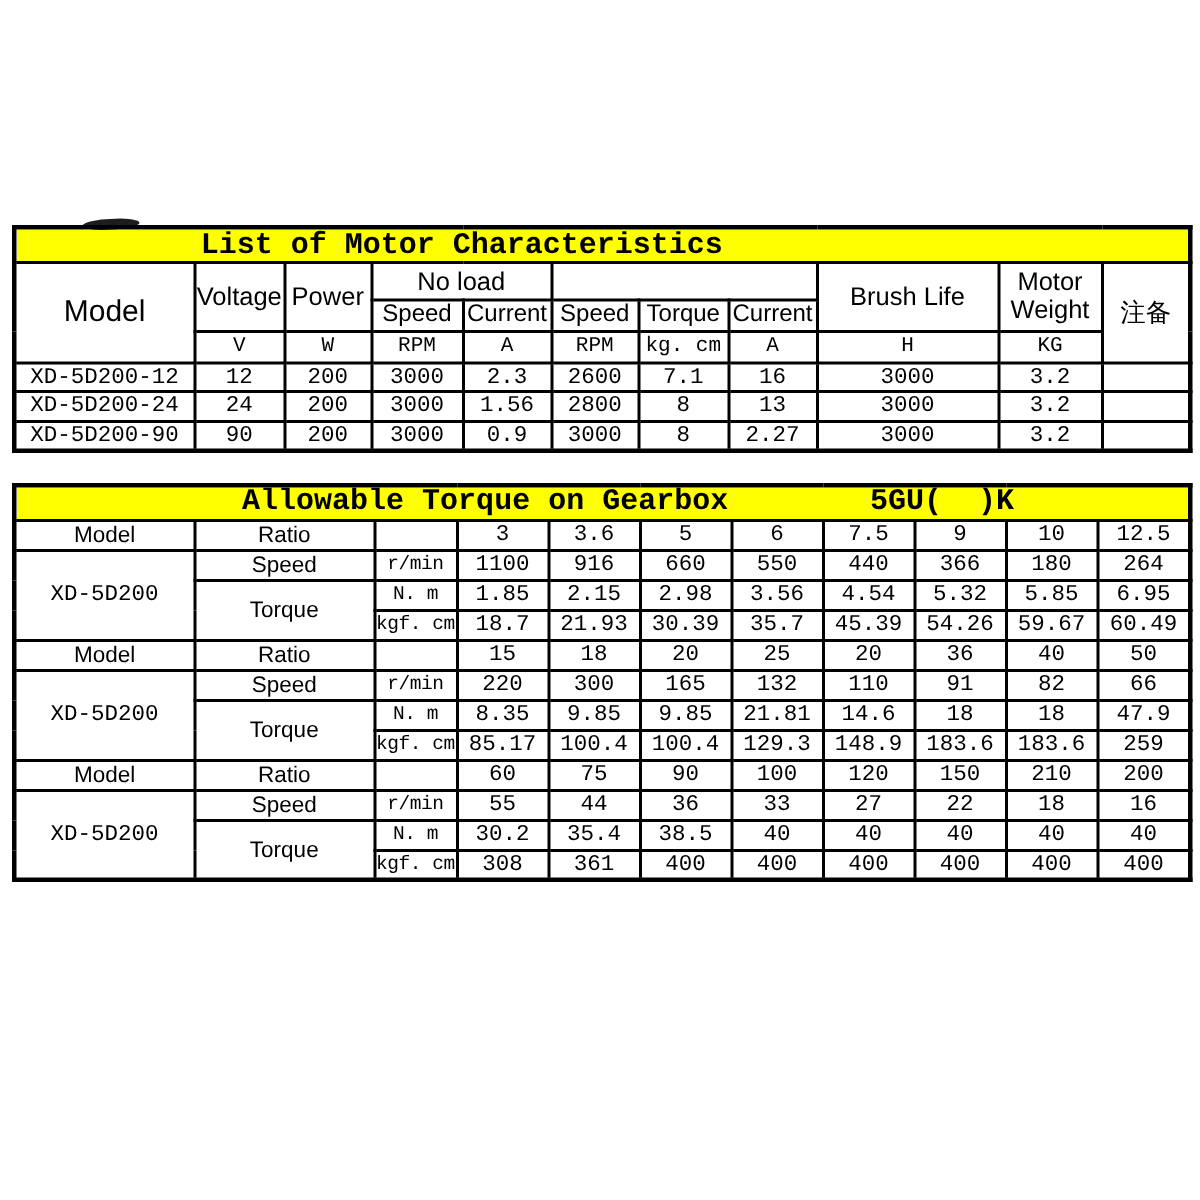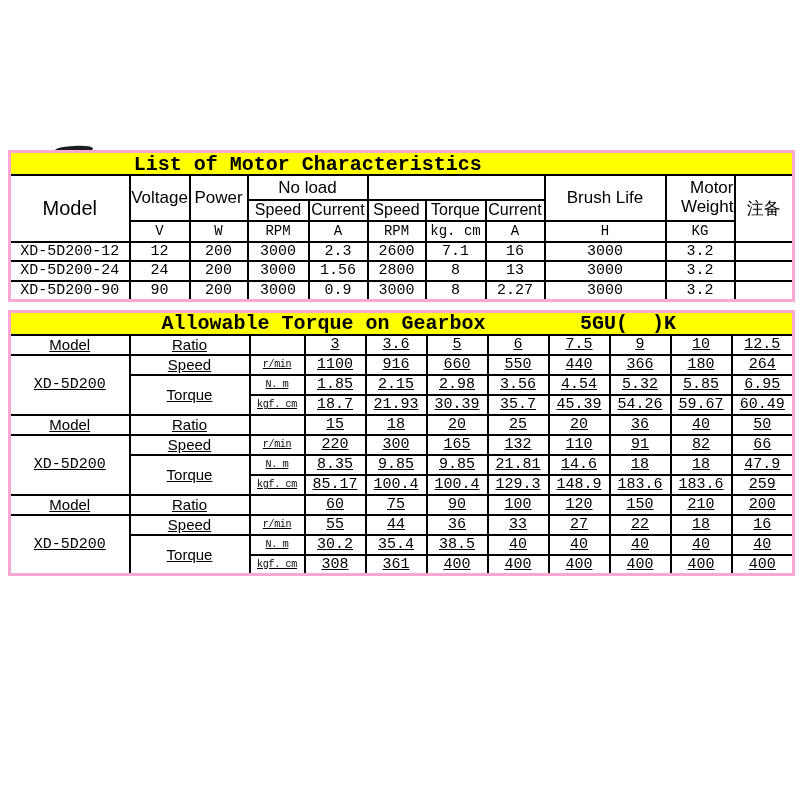--- a/index.html
+++ b/index.html
@@ -1,33 +1,33 @@
 <!DOCTYPE html>
 <html><head>
 <meta charset="utf-8">
 <style>
   html,body{margin:0;padding:0;width:800px;height:800px;background:#ffffff;}
   body{position:relative;font-family:"Liberation Sans","DejaVu Sans",sans-serif;color:#000;}
   .sheet{position:absolute;left:8px;top:150px;width:784px;}
   .scan-artifact{position:absolute;left:55px;top:146px;width:38px;height:7px;background:#1d1d1d;border-radius:50%/60%;transform:rotate(-3deg);}
-  table{border-collapse:collapse;table-layout:fixed;width:784px;border:3px solid #f9a8d4;}
-  .t2{margin-top:8px;text-decoration:underline;}
+  table{border-collapse:collapse;table-layout:fixed;width:784px;border:3px solid #000000;}
+  .t2{margin-top:20px;}
   td{border:2px solid #000;text-align:center;vertical-align:middle;padding:0;overflow:hidden;white-space:nowrap;line-height:1.15;}
   .title-cell{background:#ffff00;position:relative;height:21px;font-family:"Liberation Mono","DejaVu Sans Mono",monospace;font-weight:bold;font-size:20px;}
   .title-cell span{position:absolute;top:50%;transform:translate(-50%,-50%);white-space:pre;}
   .tt1{left:38%;}
   .tt2l{left:40%;}
   .tt2r{left:79%;}
   .h-lg{font-size:20px;}
   .h-md{font-size:17px;}
   .h-sm{font-size:16px;}
-  .wrap{white-space:normal;line-height:1.1;text-align:right;}
+  .wrap{white-space:normal;line-height:1.1;}
   td.unit{font-family:"Liberation Mono","DejaVu Sans Mono",monospace;font-size:14px;}
   td.num{font-family:"Liberation Mono","DejaVu Sans Mono",monospace;font-size:15px;}
-  .t2 td.unit{font-size:10px;letter-spacing:-0.3px;}
+  .t2 td.unit{font-size:13px;letter-spacing:-0.3px;}
   .t2-label{font-size:15px;}
   .r-title{height:21px;}
   .r-h1{height:25px;}
   .r-h2{height:21px;}
   .r-units{height:21px;}
   .r-data{height:18px;}
   .t2 tr{height:20px;}
   .t2 tr.r-title{height:21px;}
 </style>
 </head>

